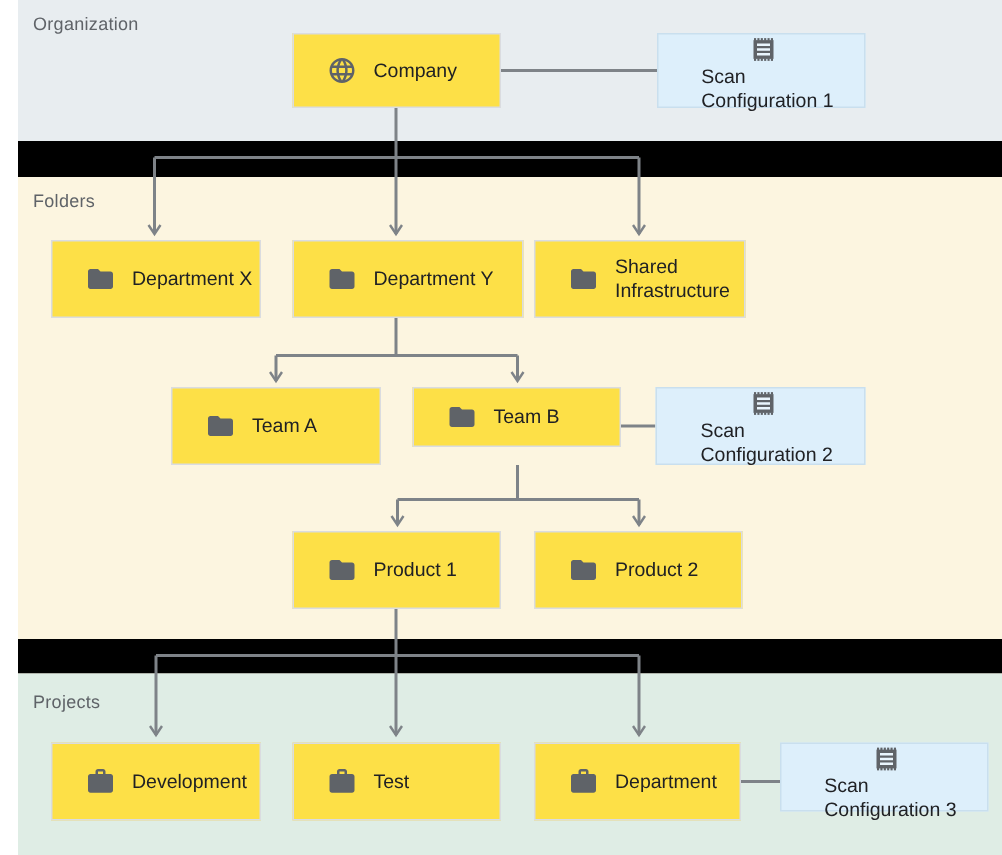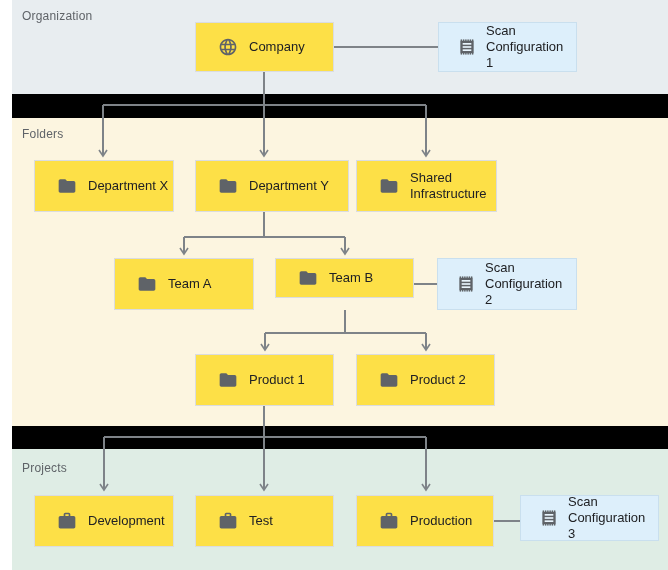--- a/index.html
+++ b/index.html
@@ -17,21 +17,21 @@
 
   .wires{position:absolute;left:0;top:0;z-index:1;}
 
   .section-label{position:absolute;z-index:2;font-size:12px;color:#5f6368;letter-spacing:.2px;}
 
   .node{position:absolute;z-index:2;box-sizing:border-box;display:flex;align-items:center;
         background:#fde047;border:1px solid #dadce0;padding:0 6px 0 22px;}
   .node .icon{flex:none;margin-right:11px;}
   .node .icon svg{display:block;width:20px;height:20px;fill:#5f6368;}
   .node .label{font-size:13px;color:#202124;line-height:16px;white-space:nowrap;}
-  .node.scan{background:#ddeffb;border-color:#c9dfee;padding-left:18px;}
+  .node.scan{background:#ddeffb;border-color:#c9dfee;padding-left:18px;flex-direction:column;}
   .node.scan .icon{margin-right:9px;}
   .node.wrap .label{white-space:normal;max-width:92px;}
   .scan-light{fill:#e9f5fd;}
   .sprite{position:absolute;width:0;height:0;overflow:hidden;}
 </style>
 </head>
 <body>
 
 <div class="stage">
 
@@ -210,21 +210,21 @@
         </svg>
       </span>
     <span class="label">Test</span>
   </div>
   <div class="node" style="left:344px;top:495px;width:138px;height:52px">
     <span class="icon">
         <svg>
           <use href="#i-work"></use>
         </svg>
       </span>
-    <span class="label">Production</span>
+    <span class="label">Department</span>
   </div>
   <div class="node scan wrap" style="left:508px;top:495px;width:139px;height:46px">
     <span class="icon">
         <svg>
           <use href="#i-scan"></use>
         </svg>
       </span>
     <span class="label">Scan Configuration 3</span>
   </div>
 

